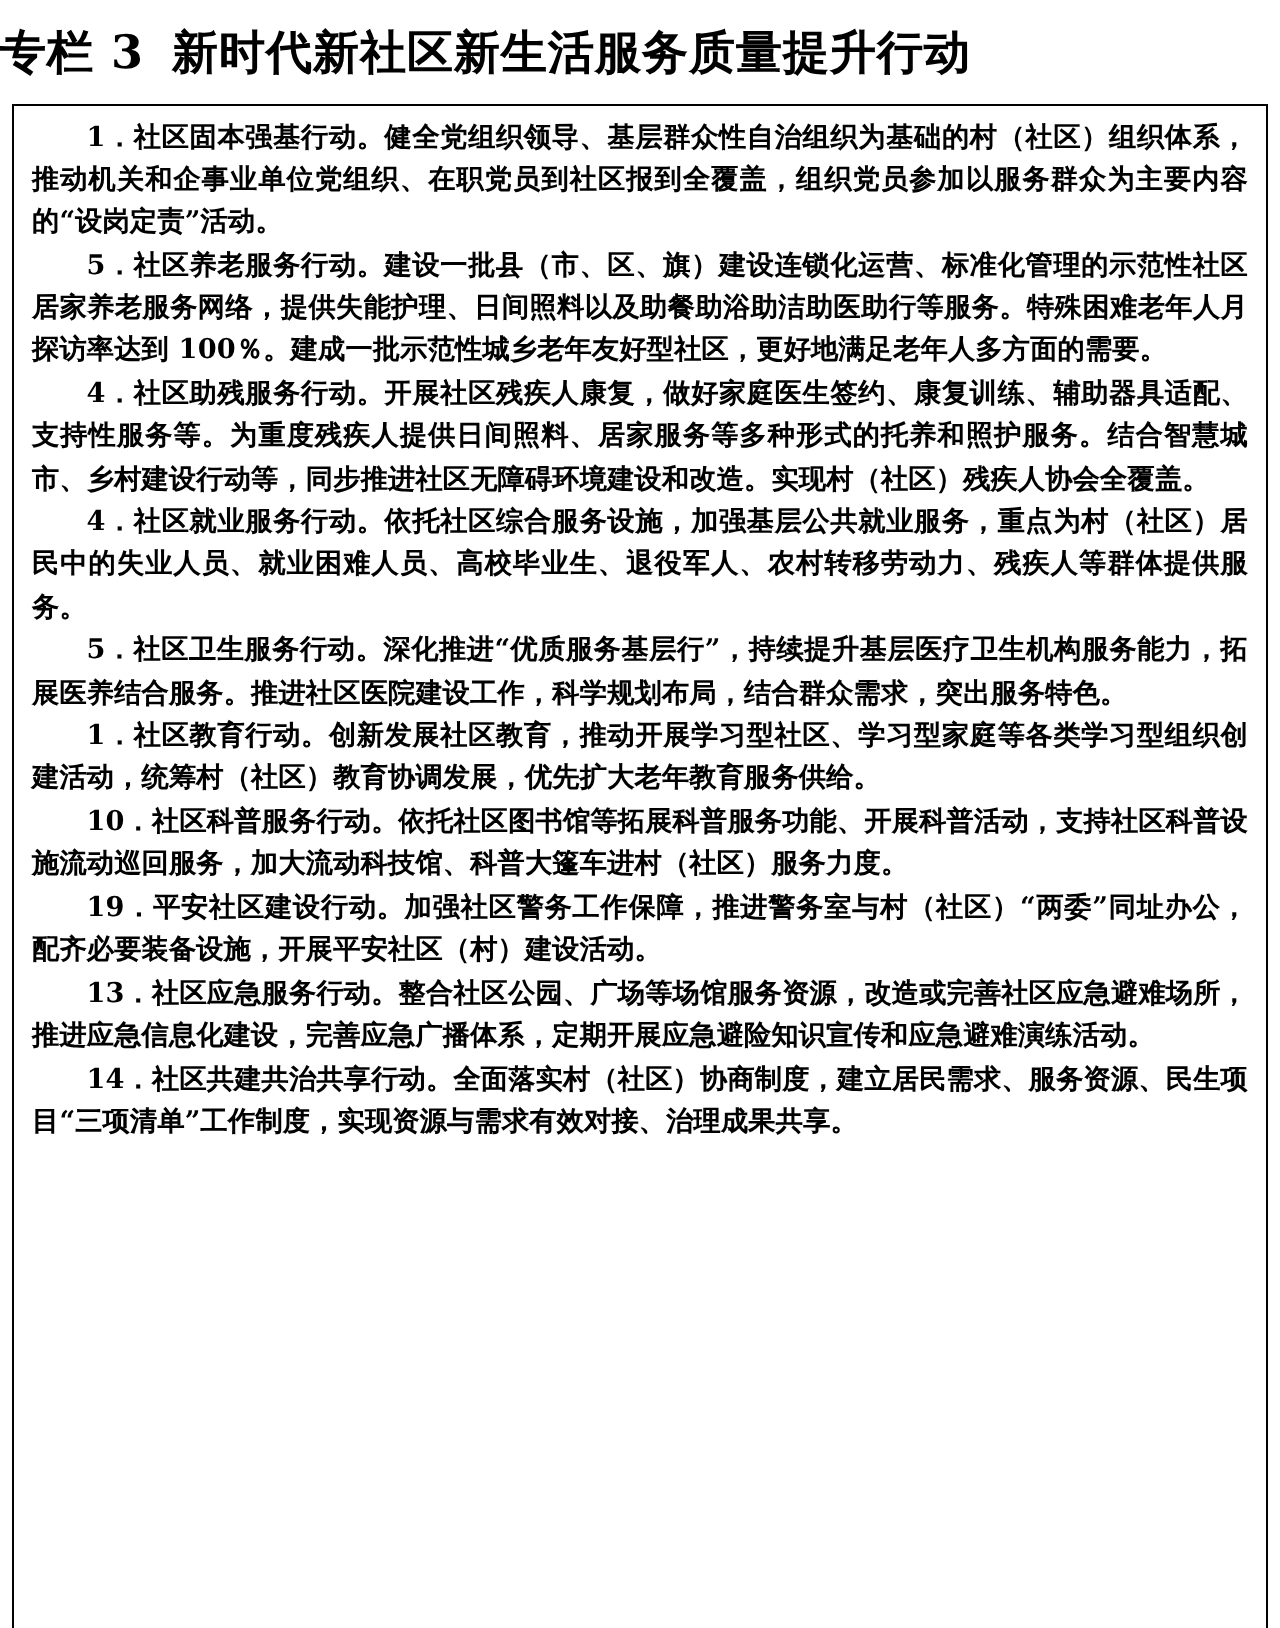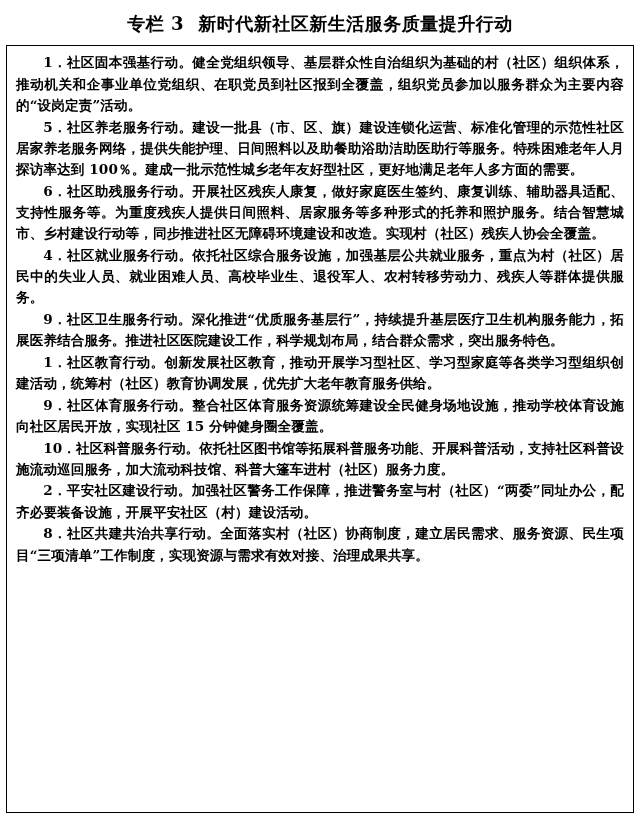--- a/index.html
+++ b/index.html
@@ -15,22 +15,21 @@
     overflow: hidden;
   }
   .page {
     width: 640px;
     height: 814px;
     box-sizing: border-box;
     position: relative;
     background: #fff;
   }
   .doc-title {
-    text-align: center;
-    font-size: 18px;
+    font-size: 23px;
     font-weight: bold;
     letter-spacing: 0.5px;
     padding: 12px 0 10px 0;
     line-height: 1.3;
   }
   .doc-title .title-num {
     margin-right: 14px;
   }
   .box {
     margin: 0 6px;
@@ -56,23 +55,23 @@
 
 <div class="page">
 
   <div class="doc-title">
     <span class="title-num">专栏 3</span><span>新时代新社区新生活服务质量提升行动</span>
   </div>
 
   <div class="box">
     <p class="para">1．社区固本强基行动。健全党组织领导、基层群众性自治组织为基础的村（社区）组织体系，推动机关和企事业单位党组织、在职党员到社区报到全覆盖，组织党员参加以服务群众为主要内容的“设岗定责”活动。</p>
     <p class="para">5．社区养老服务行动。建设一批县（市、区、旗）建设连锁化运营、标准化管理的示范性社区居家养老服务网络，提供失能护理、日间照料以及助餐助浴助洁助医助行等服务。特殊困难老年人月探访率达到 100％。建成一批示范性城乡老年友好型社区，更好地满足老年人多方面的需要。</p>
-    <p class="para">6．社区助残服务行动。开展社区残疾人康复，做好家庭医生签约、康复训练、辅助器具适配、支持性服务等。为重度残疾人提供日间照料、居家服务等多种形式的托养和照护服务。结合智慧城市、乡村建设行动等，同步推进社区无障碍环境建设和改造。实现村（社区）残疾人协会全覆盖。</p>
+    <p class="para">4．社区助残服务行动。开展社区残疾人康复，做好家庭医生签约、康复训练、辅助器具适配、支持性服务等。为重度残疾人提供日间照料、居家服务等多种形式的托养和照护服务。结合智慧城市、乡村建设行动等，同步推进社区无障碍环境建设和改造。实现村（社区）残疾人协会全覆盖。</p>
     <p class="para">4．社区就业服务行动。依托社区综合服务设施，加强基层公共就业服务，重点为村（社区）居民中的失业人员、就业困难人员、高校毕业生、退役军人、农村转移劳动力、残疾人等群体提供服务。</p>
-    <p class="para">9．社区卫生服务行动。深化推进“优质服务基层行”，持续提升基层医疗卫生机构服务能力，拓展医养结合服务。推进社区医院建设工作，科学规划布局，结合群众需求，突出服务特色。</p>
+    <p class="para">5．社区卫生服务行动。深化推进“优质服务基层行”，持续提升基层医疗卫生机构服务能力，拓展医养结合服务。推进社区医院建设工作，科学规划布局，结合群众需求，突出服务特色。</p>
     <p class="para">1．社区教育行动。创新发展社区教育，推动开展学习型社区、学习型家庭等各类学习型组织创建活动，统筹村（社区）教育协调发展，优先扩大老年教育服务供给。</p>
-    <p class="para">9．社区体育服务行动。整合社区体育服务资源统筹建设全民健身场地设施，推动学校体育设施向社区居民开放，实现社区 15 分钟健身圈全覆盖。</p>
     <p class="para">10．社区科普服务行动。依托社区图书馆等拓展科普服务功能、开展科普活动，支持社区科普设施流动巡回服务，加大流动科技馆、科普大篷车进村（社区）服务力度。</p>
-    <p class="para">2．平安社区建设行动。加强社区警务工作保障，推进警务室与村（社区）“两委”同址办公，配齐必要装备设施，开展平安社区（村）建设活动。</p>
-    <p class="para">8．社区共建共治共享行动。全面落实村（社区）协商制度，建立居民需求、服务资源、民生项目“三项清单”工作制度，实现资源与需求有效对接、治理成果共享。</p>
+    <p class="para">19．平安社区建设行动。加强社区警务工作保障，推进警务室与村（社区）“两委”同址办公，配齐必要装备设施，开展平安社区（村）建设活动。</p>
+    <p class="para">13．社区应急服务行动。整合社区公园、广场等场馆服务资源，改造或完善社区应急避难场所，推进应急信息化建设，完善应急广播体系，定期开展应急避险知识宣传和应急避难演练活动。</p>
+    <p class="para">14．社区共建共治共享行动。全面落实村（社区）协商制度，建立居民需求、服务资源、民生项目“三项清单”工作制度，实现资源与需求有效对接、治理成果共享。</p>
   </div>
 
 </div>
 
 </body></html>

